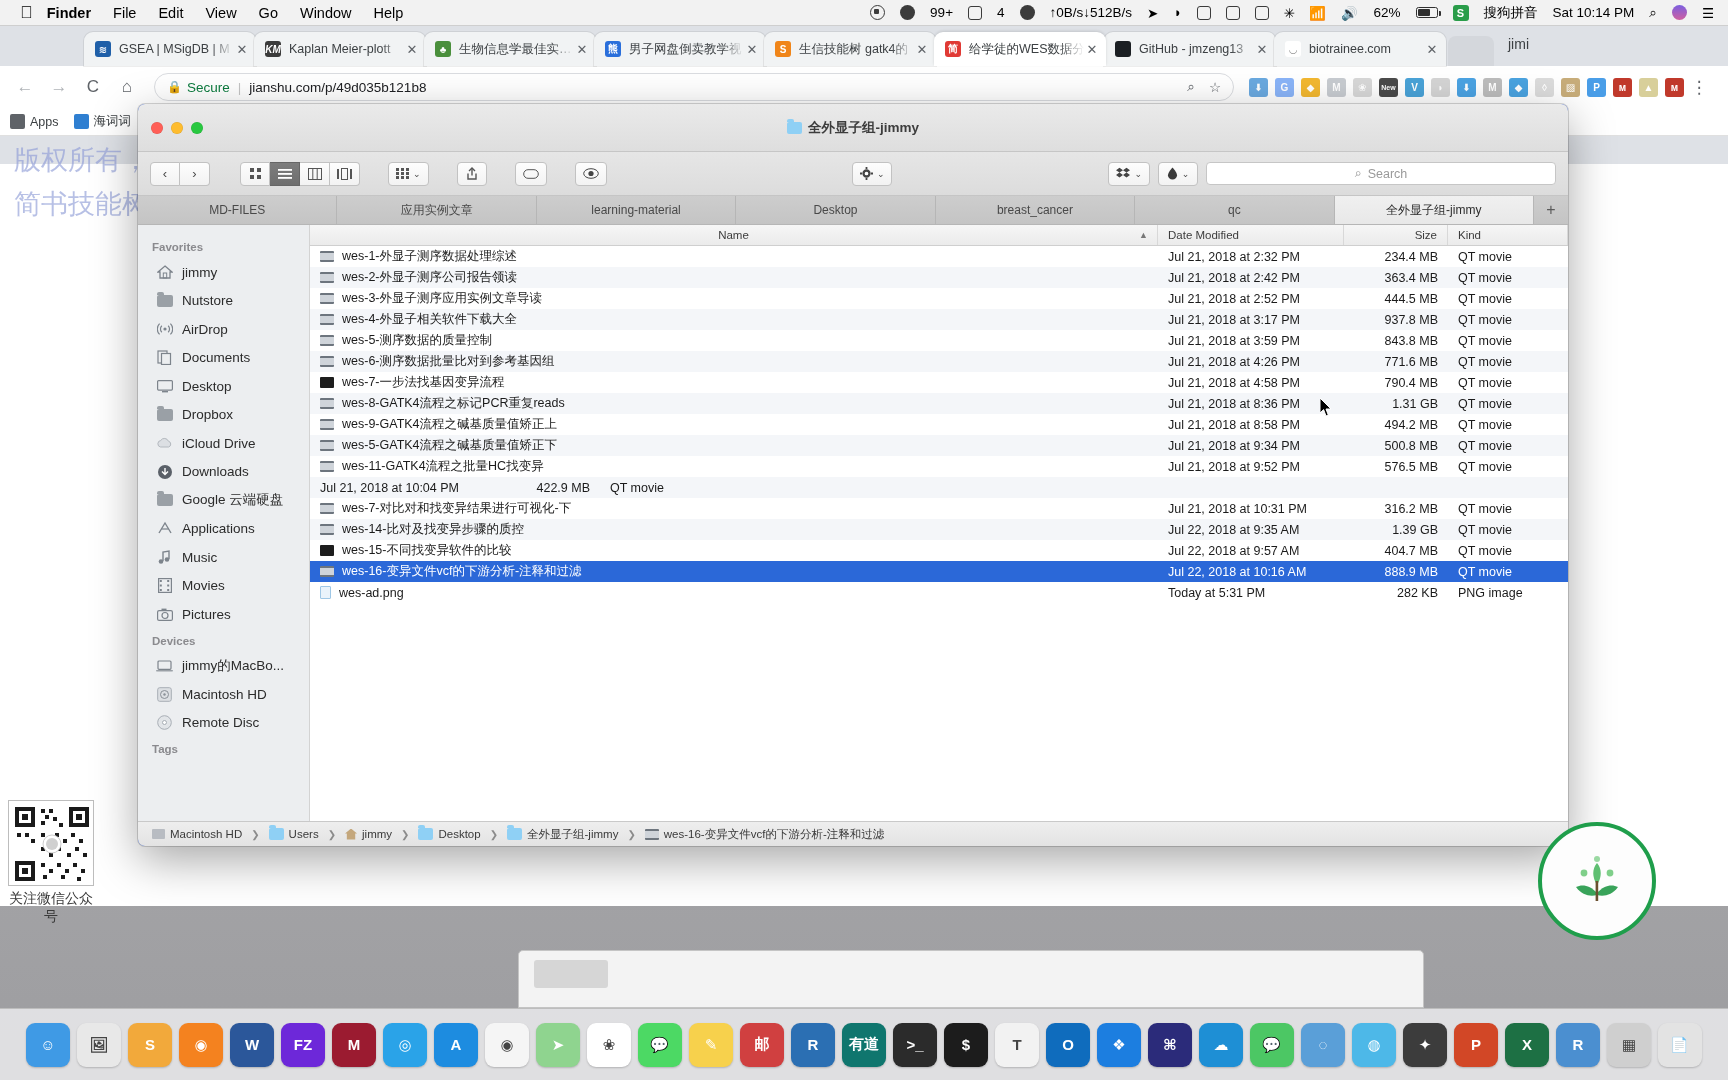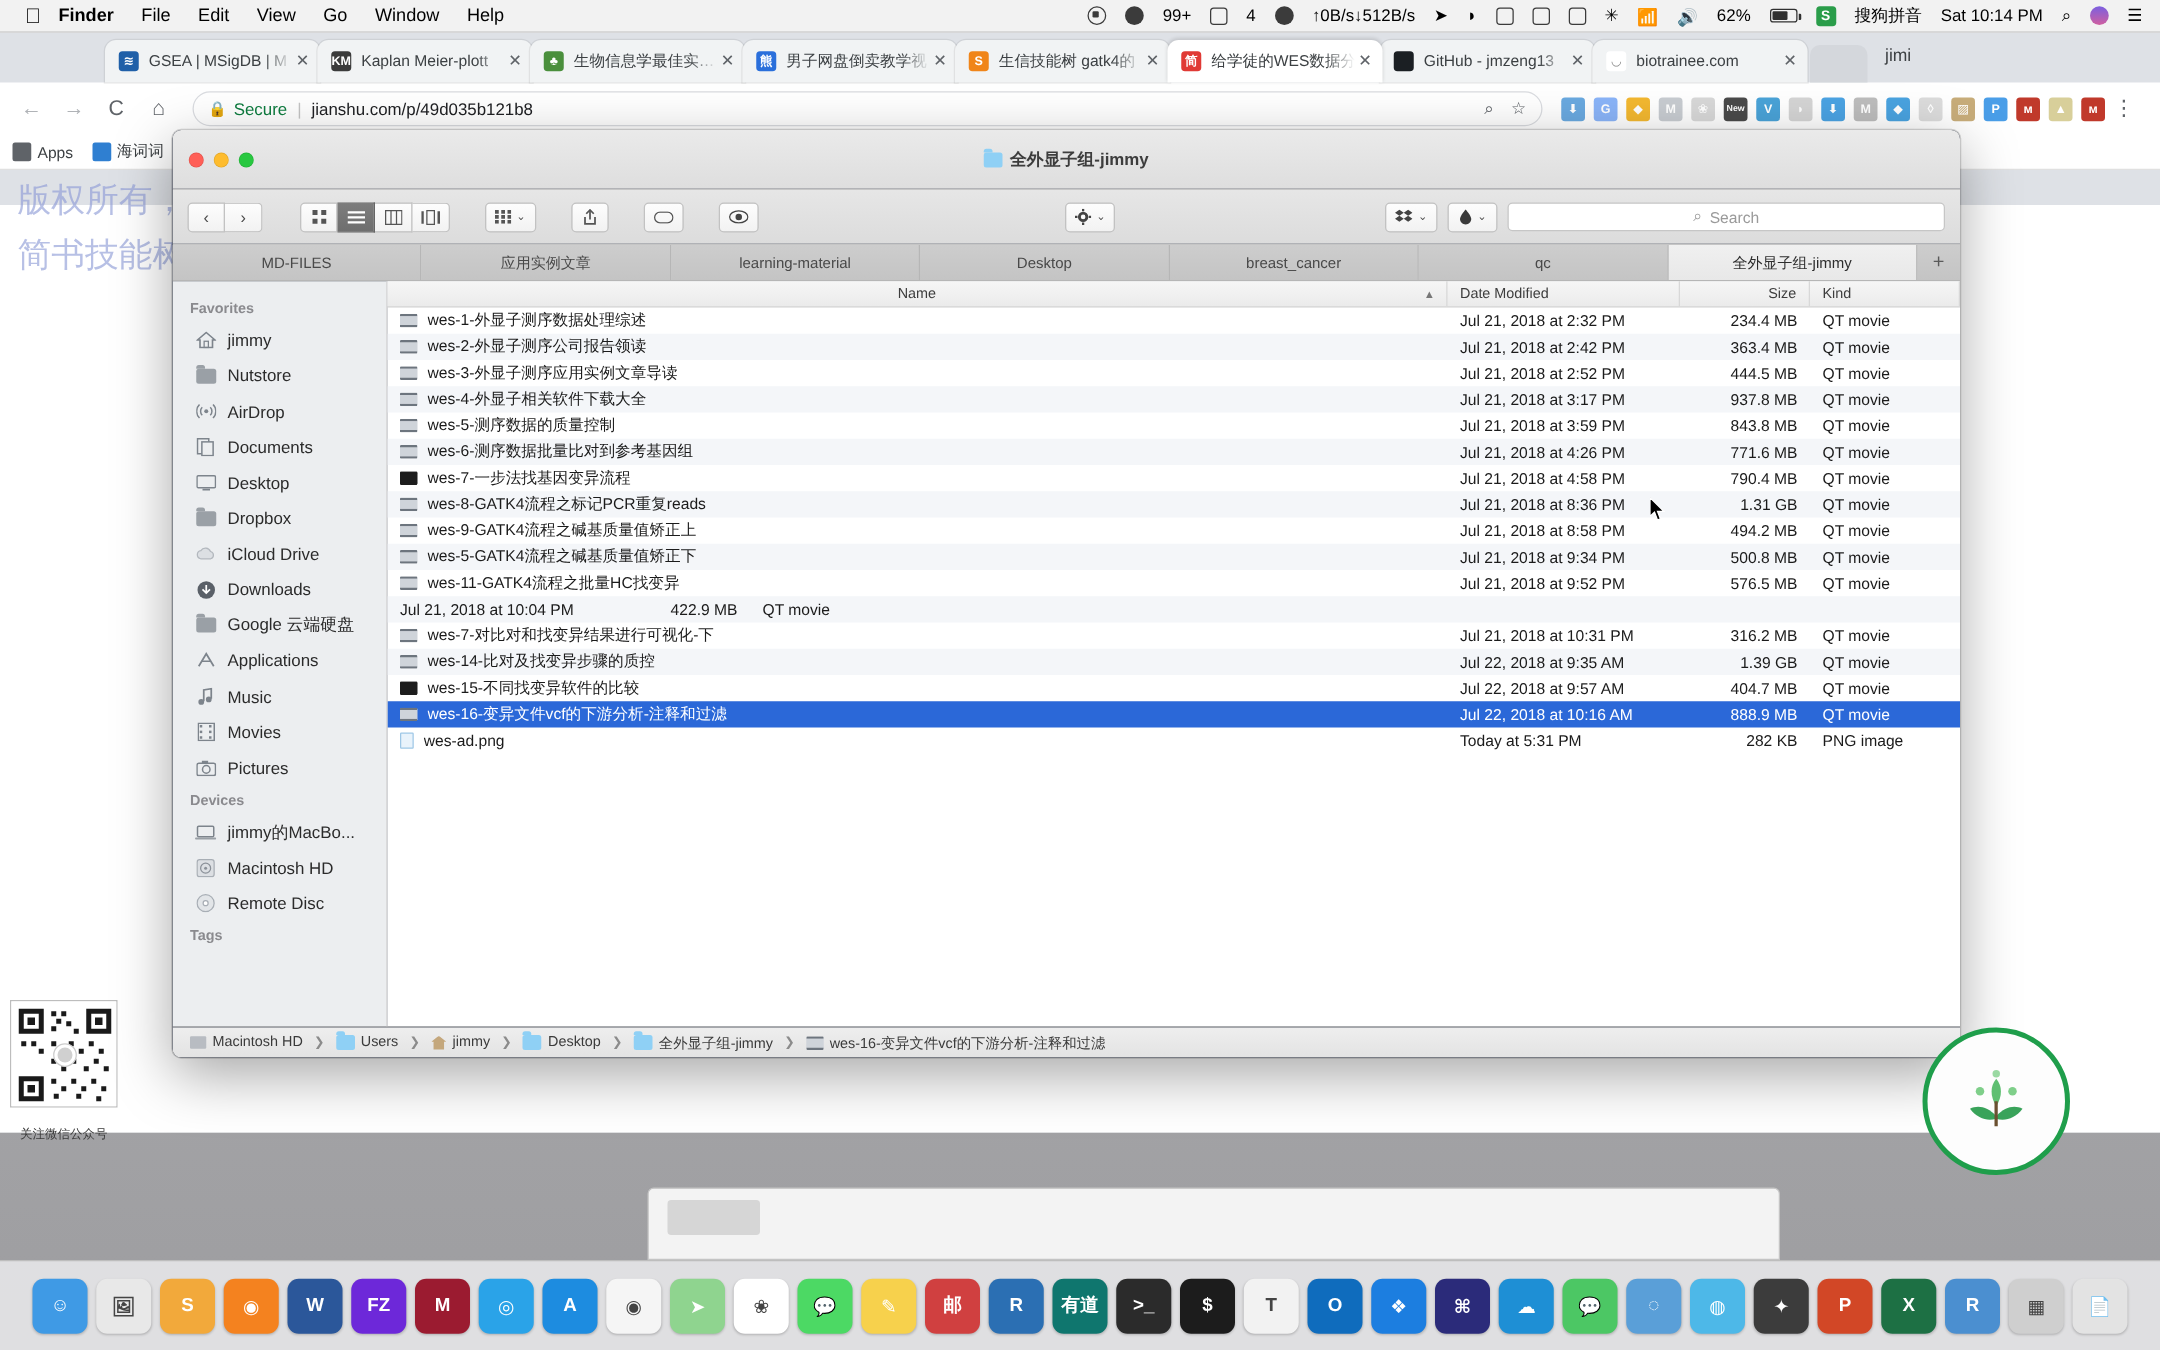--- a/index.html
+++ b/index.html
@@ -77,21 +77,21 @@
   #bookmarks .bmi .bi { width:15px;height:15px;margin-right:5px;border-radius:2px;display:inline-block;}
   #page { position:absolute; top:138px; left:0; right:0; bottom:0; background:#fff; }
 
   
   .wm { position:absolute; color:#8c9ad6; opacity:.62; font-size:27px; white-space:nowrap;
         font-family:"DejaVu Sans",sans-serif; }
 
   
   #finder {
     position:absolute; left:138px; top:104px; width:1430px; height:742px;
-    background:#0f172a; border-radius:7px; z-index:40;
+    background:#1d4ed8; border-radius:7px; z-index:40;
     box-shadow:0 14px 46px rgba(0,0,0,.35), 0 0 0 1px rgba(0,0,0,.16);
     overflow:hidden; display:flex; flex-direction:column;
   }
   #f-title {
     height:48px; background:linear-gradient(#eaeaea,#dedede);
     display:flex; align-items:center; position:relative; flex:0 0 48px;
     border-bottom:1px solid #c6c6c6;
   }
   .lights { display:flex; gap:8px; padding-left:13px; }
   .light { width:12px;height:12px;border-radius:50%; }
@@ -159,21 +159,21 @@
   #f-path .pc { display:flex; align-items:center; gap:5px; }
   #f-path .sepchev { color:#8b8b8b; font-size:10px; margin:0 2px;}
   .hd-ico { width:13px;height:10px;background:#b8bcc2;border-radius:1px;}
   .home-ico{ width:12px;height:11px;background:#c4a77c;clip-path:polygon(50% 0,100% 45%,85% 45%,85% 100%,15% 100%,15% 45%,0 45%);}
 
   #cursor { position:absolute; left:1320px; top:398px; z-index:70; width:12px; height:19px; }
 
   
   #qr { position:absolute; left:8px; top:800px; width:86px; z-index:30; text-align:center;}
   #qr .box { width:86px;height:86px;background:#fff;border:1px solid #bdbdbd; position:relative; overflow:hidden;}
-  #qr .cap { font-size:10px; color:#3a3a3a; margin-top:14px; }
+  #qr .cap { font-size:14px; color:#3a3a3a; margin-top:4px; }
   #logo { position:absolute; right:72px; bottom:140px; width:118px;height:118px;border-radius:50%;
      border:4px solid #1f9e4b; background:#fdfdfd; z-index:45; display:flex;align-items:center;justify-content:center;}
   #logo .inner { font-size:9px;color:#1f9e4b;text-align:center;line-height:1.25; }
 
   
   #dockbar { position:absolute; left:0; bottom:0; width:1728px; height:72px; background:rgba(228,228,230,.93);
      border-top:1px solid #bdbdbd; display:flex; align-items:center; padding:0 26px; gap:7px; z-index:55;}
   .dk { width:44px;height:44px;border-radius:9px;display:flex;align-items:center;justify-content:center;
      font-size:15px;color:#fff;font-weight:bold; flex:0 0 44px; box-shadow:0 1px 2px rgba(0,0,0,.2);}
   .dk-sep { width:1px;height:46px;background:#a9a9ab;margin:0 6px; }
@@ -190,21 +190,21 @@
 <div id="chrome">
 
   <div id="tabstrip">
     <div id="tabs-container" style="display:flex;align-items:flex-end;">
         <div class="tab">
           <span class="favicon" style="background: rgb(31, 95, 168);">≋</span>
           <span class="tlabel">GSEA | MSigDB | M</span>
           <span class="tclose">✕</span>
         </div>
         <div class="tab">
-          <span class="favicon" style="background: rgb(59, 59, 59);">KM</span>
+          <span class="favicon" style="background: rgb(59, 59, 59); font-style: italic;">KM</span>
           <span class="tlabel">Kaplan Meier-plott</span>
           <span class="tclose">✕</span>
         </div>
         <div class="tab">
           <span class="favicon" style="background: rgb(74, 143, 60);">♣</span>
           <span class="tlabel">生物信息学最佳实…</span>
           <span class="tclose">✕</span>
         </div>
         <div class="tab">
           <span class="favicon" style="background: rgb(42, 111, 219);">熊</span>

